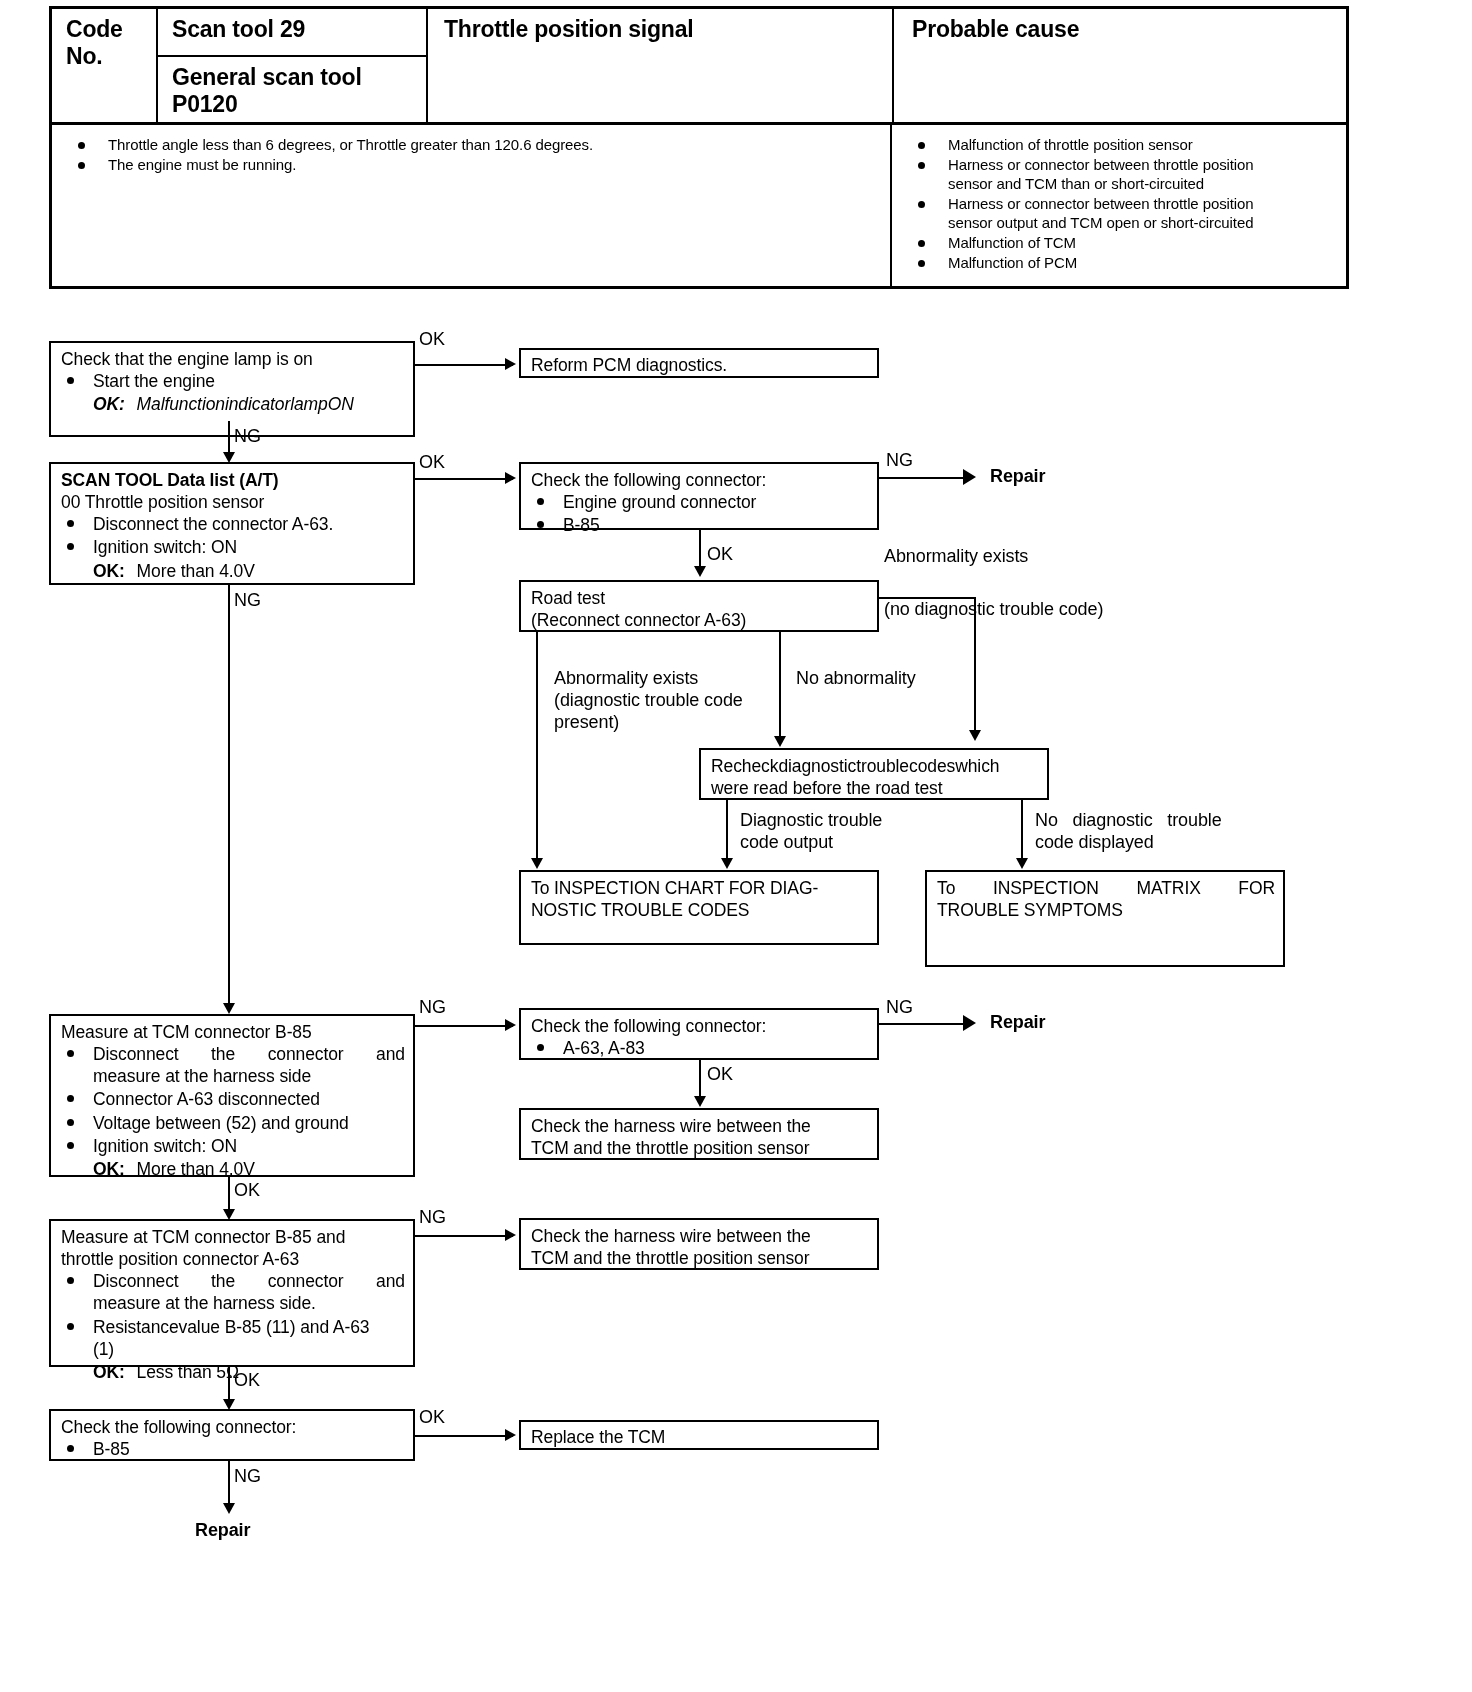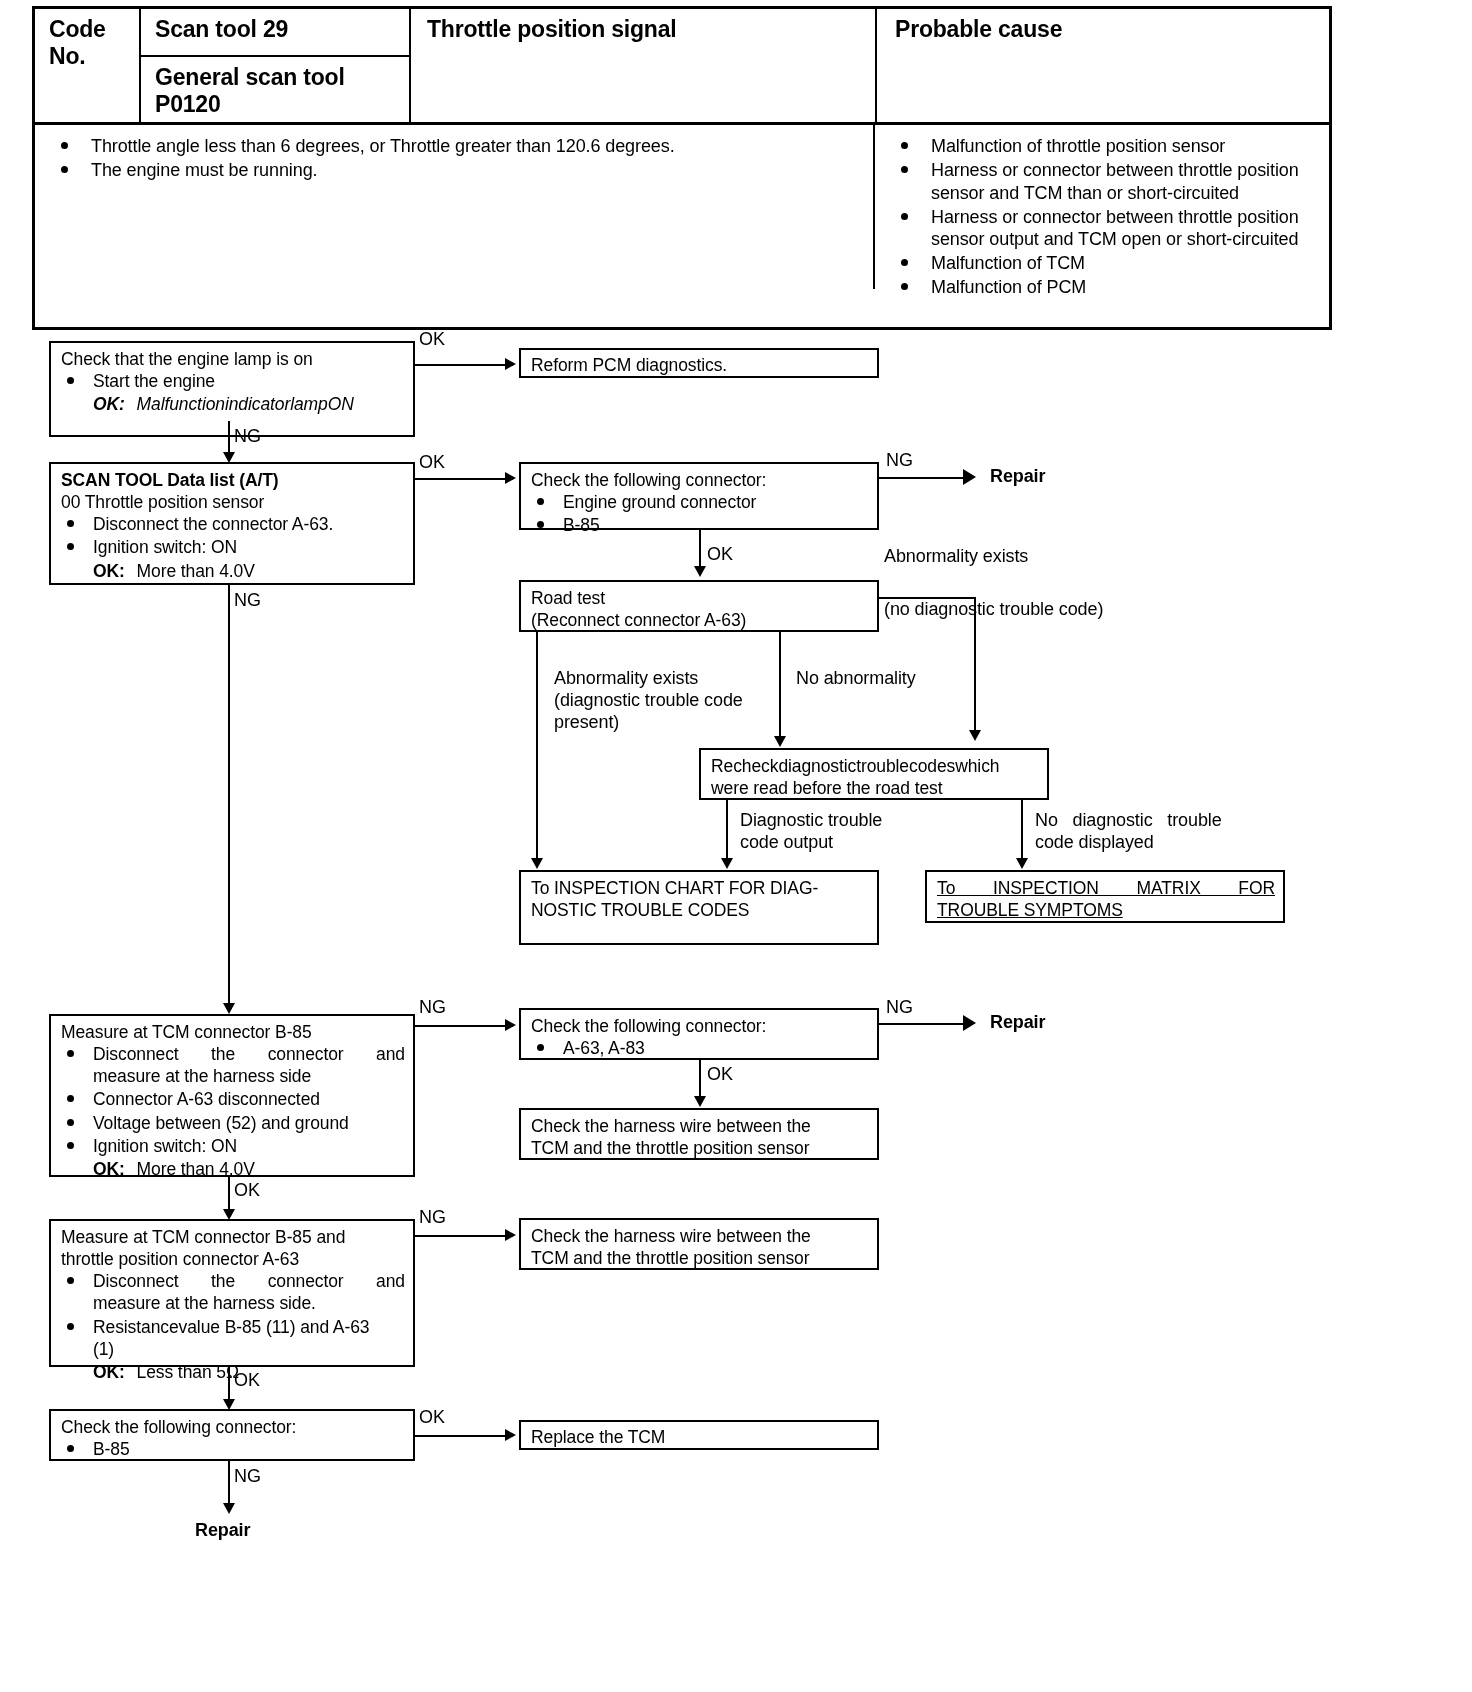--- a/index.html
+++ b/index.html
@@ -8,41 +8,41 @@
     color:#000;
     width:1472px;
     height:1692px;
     position:relative;
     overflow:hidden;
     -webkit-font-smoothing:none;
   }
 
   
   #spec-table{
-    position:absolute; left:32px; top:6px; width:1300px; height:324px;
+    position:absolute; left:49px; top:6px; width:1300px; height:283px;
     border:3px solid #000; box-sizing:border-box;
   }
   .tbl-row{display:flex; width:100%; box-sizing:border-box;}
   #spec-head{height:116px; border-bottom:3px solid #000; box-sizing:border-box;}
   .col-code{width:106px; box-sizing:border-box; border-right:2px solid #000; padding:7px 0 0 14px;}
   .col-tool{width:270px; box-sizing:border-box; border-right:2px solid #000;}
   .col-sig{flex:1; box-sizing:border-box; border-right:2px solid #000; padding:7px 0 0 16px;}
   .col-cause{width:452px; box-sizing:border-box; padding:7px 0 0 18px;}
 
   .h-bold{font-size:23px; font-weight:bold; line-height:1.18; letter-spacing:-0.2px;}
   .tool-top{height:48px; box-sizing:border-box; border-bottom:2px solid #000; padding:7px 16px 0 14px;}
   .tool-bot{padding:7px 0 0 14px;}
 
   #spec-body{height:164px;}
   .bcol-left{width:840px; box-sizing:border-box; border-right:2px solid #000; padding:10px 0 0 22px;}
   .bcol-right{flex:1; box-sizing:border-box; padding:10px 0 0 22px;}
 
   ul.bul{list-style:none;margin:0;padding:0;}
   ul.bul li{
-    position:relative; padding-left:34px; font-size:18px; line-height:1.27;
+    position:relative; padding-left:34px; font-size:15px; line-height:1.27;
     margin-bottom:1px; letter-spacing:-0.1px;
   }
   ul.bul li::before{
     content:""; position:absolute; left:4px; top:7px;
     width:7px;height:7px;border-radius:50%;background:#000;
   }
   ul.bul li .cont{display:block;}
 
   
   .box{
@@ -231,21 +231,21 @@
 <div class="vline" style="left:1021px; top:800px; height:64px;"></div>
 <div class="arrow-d" style="left:1016px; top:858px;"></div>
 <div class="lbl" style="left:1035px; top:810px;">No   diagnostic   trouble</div>
 <div class="lbl" style="left:1035px; top:832px;">code displayed</div>
 
 <div class="box" style="left:519px; top:870px; width:360px; height:75px;">
   <span class="ttl">To INSPECTION CHART FOR DIAG-</span>
   <span class="ttl">NOSTIC TROUBLE CODES</span>
 </div>
 
-<div class="box" style="left:925px; top:870px; width:360px; height:53px;text-decoration:underline;">
+<div class="box" style="left:925px; top:870px; width:360px; height:97px;">
   <span class="ttl just">To    INSPECTION     MATRIX    FOR</span>
   <span class="ttl">TROUBLE SYMPTOMS</span>
 </div>
 
 <div class="vline" style="left:228px; top:585px; height:425px;"></div>
 <div class="arrow-d" style="left:223px; top:1003px;"></div>
 <div class="lbl" style="left:234px; top:590px;">NG</div>
 
 <div class="box" style="left:49px; top:1014px; width:366px; height:163px;">
   <span class="ttl">Measure at TCM connector B-85</span>

